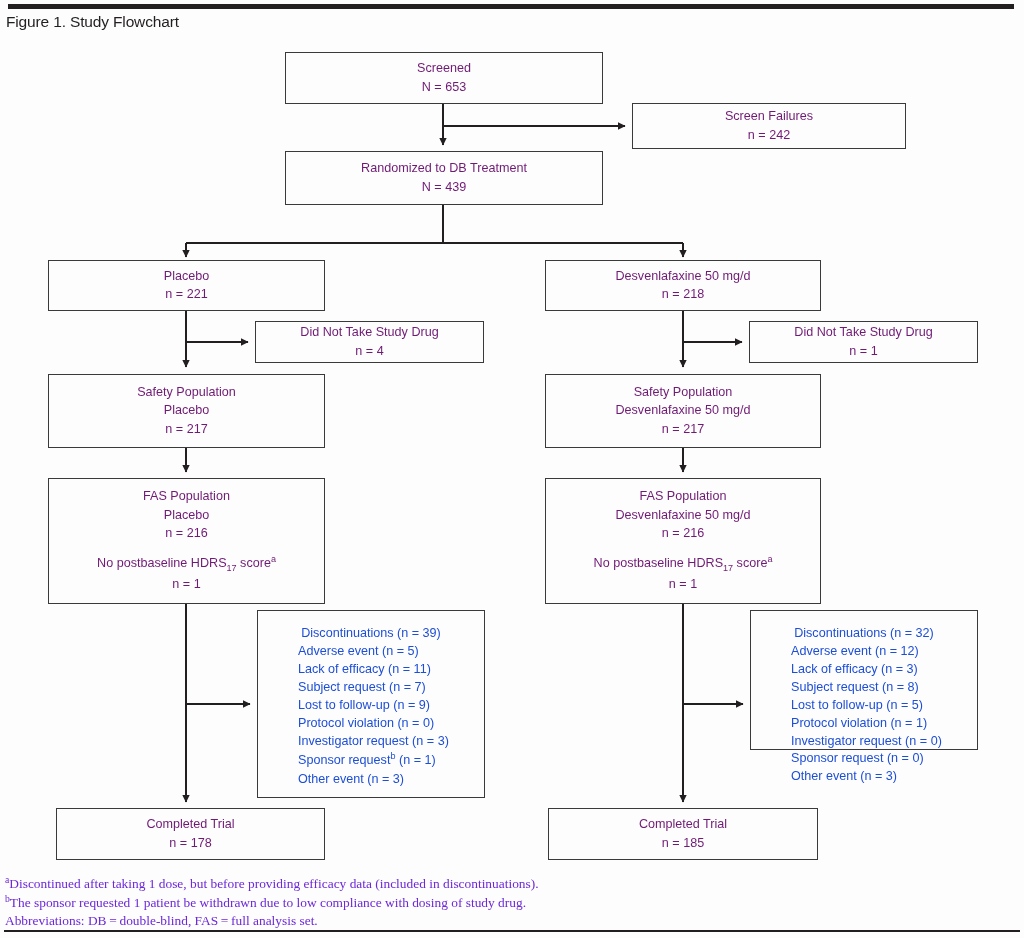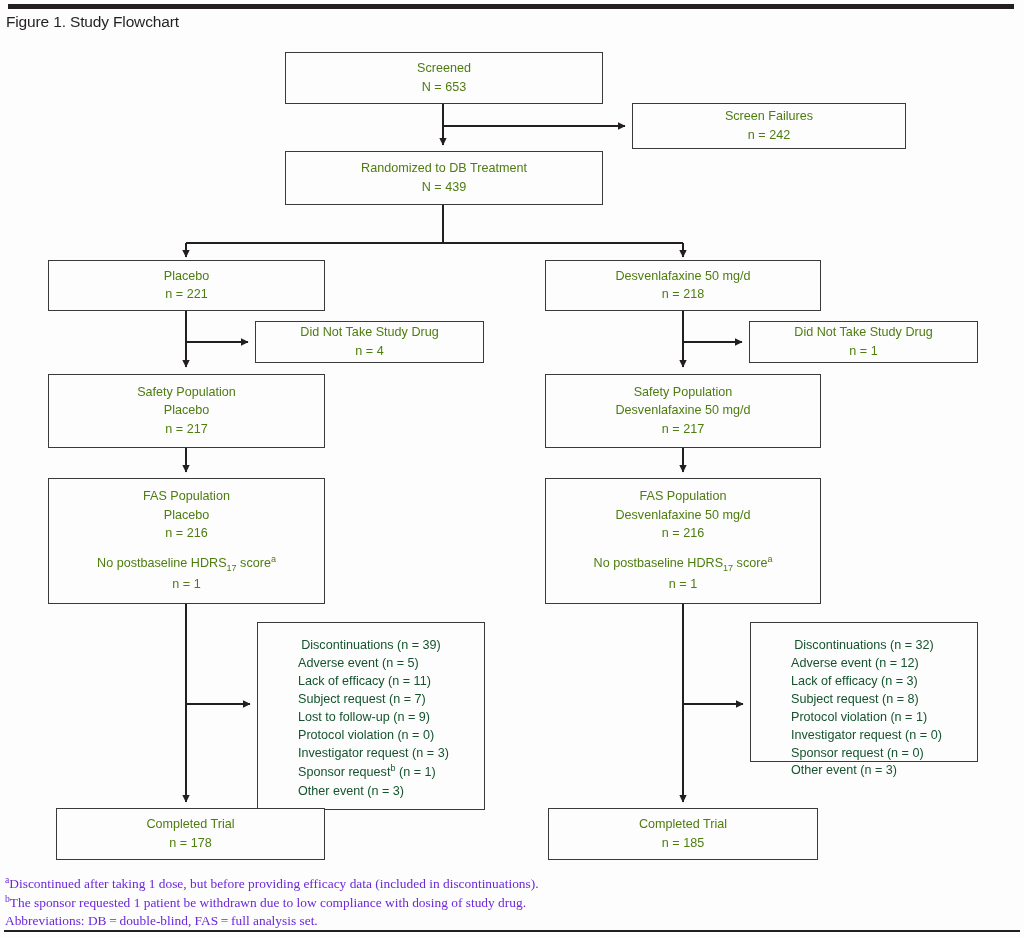--- a/index.html
+++ b/index.html
@@ -59,41 +59,40 @@
     box-sizing: border-box;
     border: 1.6px solid #3a3a3a;
     background: #fdfdfd;
     display: flex;
     flex-direction: column;
     align-items: center;
     justify-content: center;
     text-align: center;
     font-size: 12.6px;
     line-height: 1.05;
-    color: #4d7c0f;
+    color: #701a75;
   }
   .box .ln {
     display: block;
     white-space: nowrap;
     padding: 2.5px 0;
   }
   .box .ln.gap {
     margin-top: 10px;
   }
   
   .listbox {
     position: absolute;
     box-sizing: border-box;
     border: 1.6px solid #3a3a3a;
     background: #fdfdfd;
     font-size: 12.6px;
     line-height: 1.0;
-    color: #14532d;
+    color: #1d4ed8;
     padding-top: 13px;
-    margin-top: 12px;
   }
   .listbox .hdr {
     display: block;
     text-align: center;
     white-space: nowrap;
     padding: 2.7px 0;
   }
   .listbox .li {
     display: block;
     white-space: nowrap;
@@ -237,20 +236,21 @@
     <span class="li">Investigator request (n = 3)</span>
     <span class="li"><span>Sponsor request</span><sup>b</sup><span> (n = 1)</span></span>
     <span class="li">Other event (n = 3)</span>
   </div>
 
   <div class="listbox" style="left:750px; top:610px; width:228px; height:140px;">
     <span class="hdr">Discontinuations (n = 32)</span>
     <span class="li">Adverse event (n = 12)</span>
     <span class="li">Lack of efficacy (n = 3)</span>
     <span class="li">Subject request (n = 8)</span>
+    <span class="li">Lost to follow-up (n = 5)</span>
     <span class="li">Protocol violation (n = 1)</span>
     <span class="li">Investigator request (n = 0)</span>
     <span class="li">Sponsor request (n = 0)</span>
     <span class="li">Other event (n = 3)</span>
   </div>
 
   <div class="box" style="left:56px; top:808px; width:269px; height:52px;">
     <span class="ln">Completed Trial</span>
     <span class="ln">n = 178</span>
   </div>

